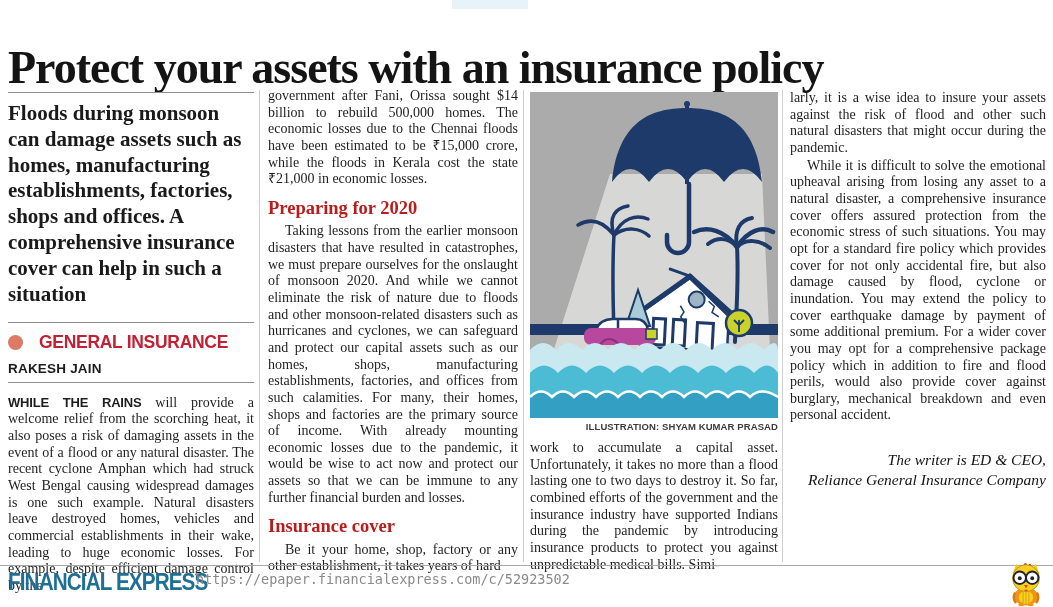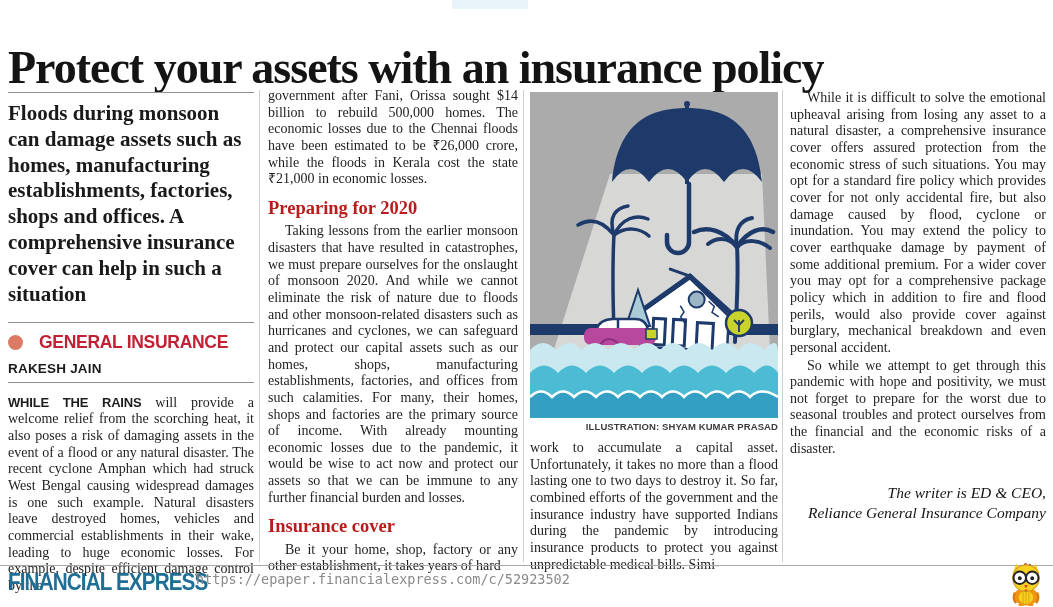--- a/index.html
+++ b/index.html
@@ -95,21 +95,21 @@
     <span class="section-label">GENERAL INSURANCE</span>
   </div>
   <div class="byline">RAKESH JAIN</div>
   <hr class="hrule">
   <div class="bodytext">
     <p><span class="leadin">WHILE THE RAINS</span><span> will provide a welcome relief from the scorching heat, it also poses a risk of damaging assets in the event of a flood or any natural disaster. The recent cyclone Amphan which had struck West Bengal causing widespread damages is one such example. Natural disasters leave destroyed homes, vehicles and commercial establishments in their wake, leading to huge economic losses. For example, despite efficient damage control by the</span></p>
   </div>
 </div>
 
 <div class="abs col2 bodytext">
-  <p>government after Fani, Orissa sought $14 billion to rebuild 500,000 homes. The economic losses due to the Chennai floods have been estimated to be ₹26,000 crore, while the floods in Kerala cost the state ₹21,000 in economic losses.</p>
+  <p>government after Fani, Orissa sought $14 billion to rebuild 500,000 homes. The economic losses due to the Chennai floods have been estimated to be ₹15,000 crore, while the floods in Kerala cost the state ₹21,000 in economic losses.</p>
   <h3 class="subhead">Preparing for 2020</h3>
   <p class="ind">Taking lessons from the earlier monsoon disasters that have resulted in catastrophes, we must prepare ourselves for the onslaught of monsoon 2020. And while we cannot eliminate the risk of nature due to floods and other monsoon-related disasters such as hurricanes and cyclones, we can safeguard and protect our capital assets such as our homes, shops, manufacturing establishments, factories, and offices from such calamities. For many, their homes, shops and factories are the primary source of income. With already mounting economic losses due to the pandemic, it would be wise to act now and protect our assets so that we can be immune to any further financial burden and losses.</p>
   <h3 class="subhead">Insurance cover</h3>
   <p class="ind">Be it your home, shop, factory or any other establishment, it takes years of hard</p>
 </div>
 
 <div class="abs col3">
   <svg class="illus" width="248" height="326" viewBox="0 0 248 326" xmlns="http://www.w3.org/2000/svg">
     <rect x="0" y="0" width="248" height="326" fill="#ababab"></rect>
 
@@ -176,22 +176,22 @@
     <path d="M0,305 q11,-11 22,0 q11,-11 22,0 q11,-11 22,0 q11,-11 22,0 q11,-11 22,0 q11,-11 22,0 q11,-11 22,0 q11,-11 22,0 q11,-11 22,0 q11,-11 22,0 q11,-11 28,0 L248,326 L0,326 Z" fill="#339fc2"></path>
     <path d="M0,305 q11,-11 22,0 q11,-11 22,0 q11,-11 22,0 q11,-11 22,0 q11,-11 22,0 q11,-11 22,0 q11,-11 22,0 q11,-11 22,0 q11,-11 22,0 q11,-11 22,0 q11,-11 28,0" fill="none" stroke="#ffffff" stroke-width="2.5"></path>
   </svg>
   <div class="caption">ILLUSTRATION: SHYAM KUMAR PRASAD</div>
   <div class="bodytext">
     <p>work to accumulate a capital asset. Unfortunately, it takes no more than a flood lasting one to two days to destroy it. So far, combined efforts of the government and the insurance industry have supported Indians during the pandemic by introducing insurance products to protect you against unpredictable medical bills. Simi-</p>
   </div>
 </div>
 
 <div class="abs col4 bodytext">
+  <p>larly, it is a wise idea to insure your assets against the risk of flood and other such natural disasters that might occur during the pandemic.</p>
   <p class="ind">While it is difficult to solve the emotional upheaval arising from losing any asset to a natural disaster, a comprehensive insurance cover offers assured protection from the economic stress of such situations. You may opt for a standard fire policy which provides cover for not only accidental fire, but also damage caused by flood, cyclone or inundation. You may extend the policy to cover earthquake damage by payment of some additional premium. For a wider cover you may opt for a comprehensive package policy which in addition to fire and flood perils, would also provide cover against burglary, mechanical breakdown and even personal accident.</p>
-  <p class="ind">So while we attempt to get through this pandemic with hope and positivity, we must not forget to prepare for the worst due to seasonal troubles and protect ourselves from the financial and the economic risks of a disaster.</p>
   <div class="signature">
     <div>The writer is ED &amp; CEO,</div>
     <div>Reliance General Insurance Company</div>
   </div>
 </div>
 
 <div class="abs footer-rule"></div>
 
 <div class="abs fe-logo-block">
   <div class="fe-logo">FINANCIAL EXPRESS</div>

